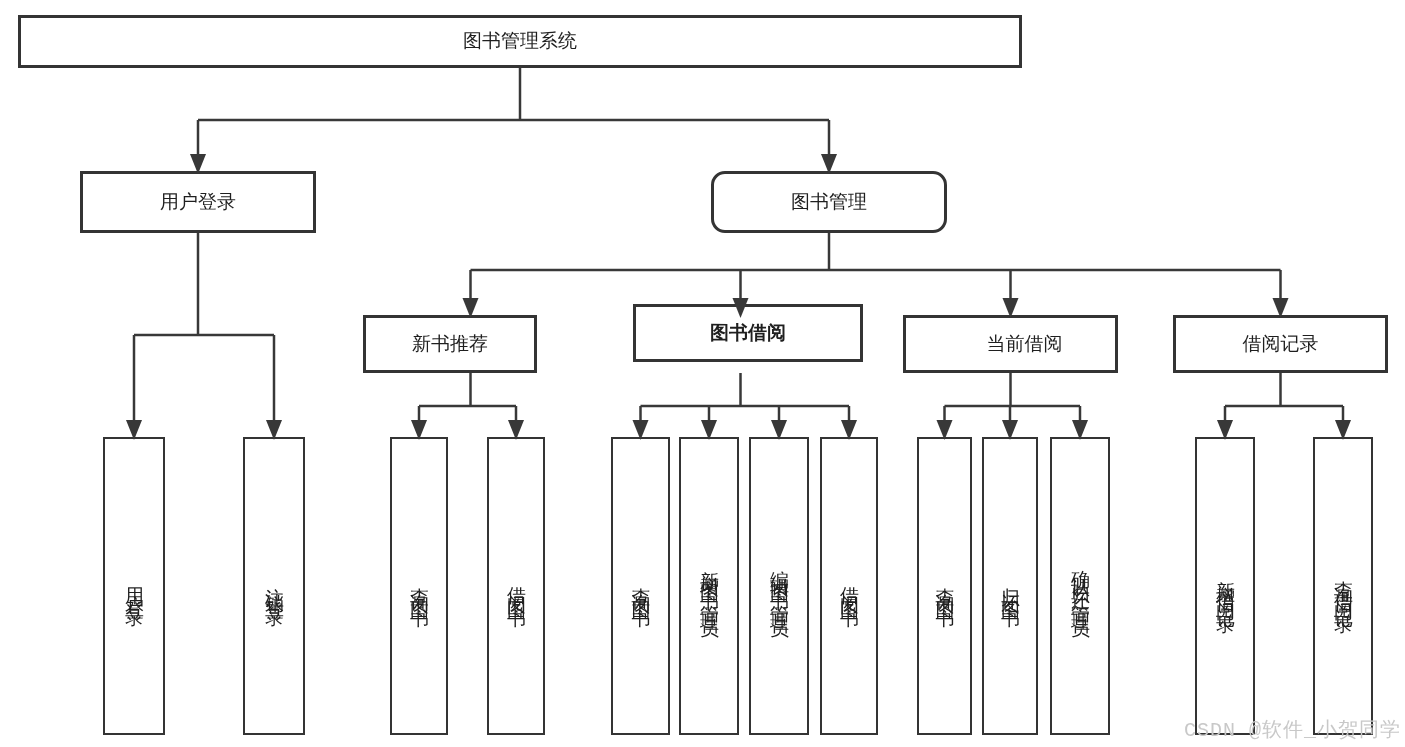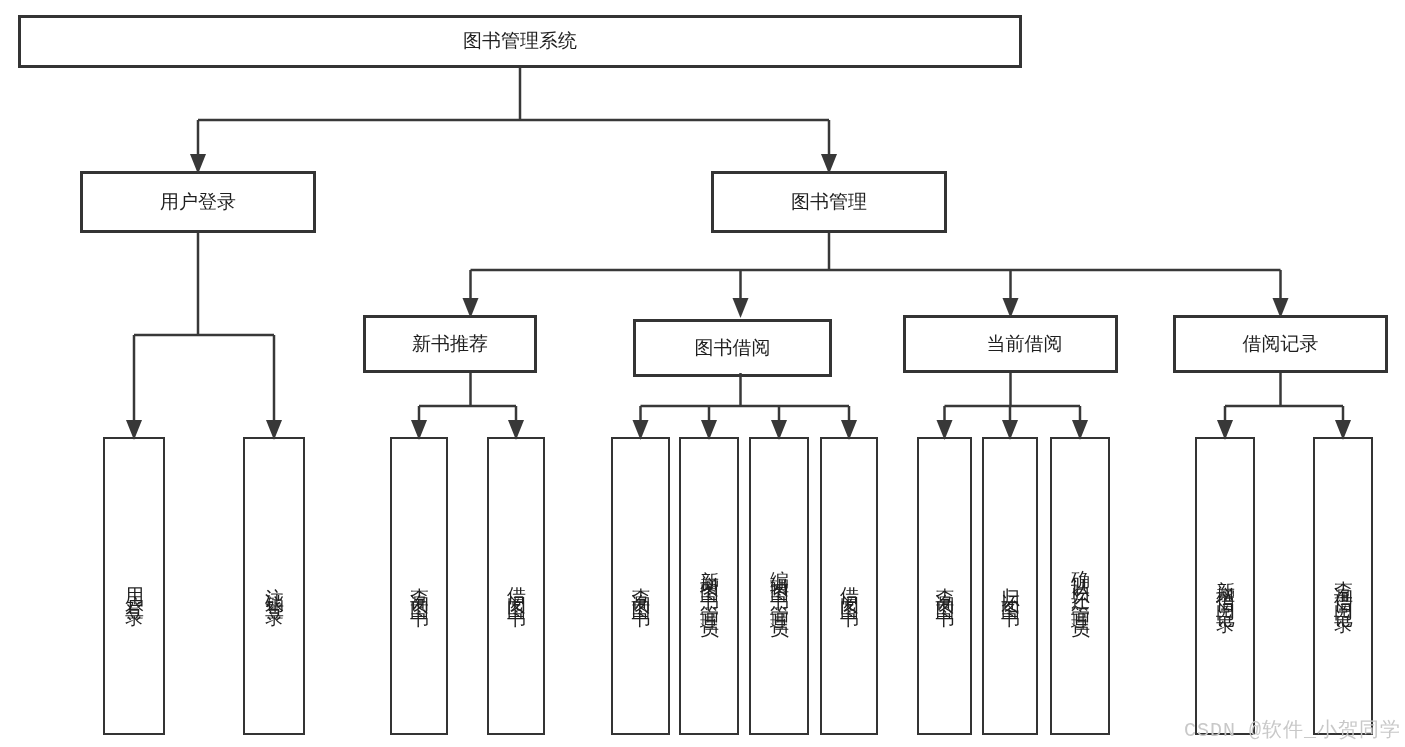--- a/index.html
+++ b/index.html
@@ -37,25 +37,25 @@
     font-family:Liberation Mono, monospace;
   }
 </style>
 </head>
 <body>
 
 <div id="stage">
   <div id="nodes">
       <div class="node h" style="left: 18px; top: 15px; width: 1004px; height: 53px;">图书管理系统</div>
       <div class="node h" style="left: 80px; top: 171px; width: 236px; height: 62px;">用户登录</div>
-      <div class="node h" style="left: 711px; top: 171px; width: 236px; height: 62px;">图书管理</div>
+      <div class="node h" style="left: 711px; top: 171px; width: 236px; height: 62px; border-radius: 14px;">图书管理</div>
       <div class="node v" style="left: 103px; top: 437px; width: 62px; height: 298px;">用户登录</div>
       <div class="node v" style="left: 243px; top: 437px; width: 62px; height: 298px;">注销登录</div>
       <div class="node h" style="left: 363px; top: 315px; width: 174px; height: 58px;">新书推荐</div>
-      <div class="node h" style="left: 633px; top: 319px; width: 199px; height: 58px;">图书借阅</div>
+      <div class="node h" style="left: 633px; top: 304px; width: 230px; height: 58px; font-weight: bold;">图书借阅</div>
       <div class="node h" style="left: 903px; top: 315px; width: 215px; height: 58px; padding-left: 28px;">当前借阅</div>
       <div class="node h" style="left: 1173px; top: 315px; width: 215px; height: 58px;">借阅记录</div>
       <div class="node v" style="left: 390px; top: 437px; width: 58px; height: 298px;">查询图书</div>
       <div class="node v" style="left: 487px; top: 437px; width: 58px; height: 298px;">借阅图书</div>
       <div class="node v" style="left: 611px; top: 437px; width: 59px; height: 298px;">查询图书</div>
       <div class="node v" style="left: 679px; top: 437px; width: 60px; height: 298px;">新增图书（管理员）</div>
       <div class="node v" style="left: 749px; top: 437px; width: 60px; height: 298px;">编辑图书（管理员）</div>
       <div class="node v" style="left: 820px; top: 437px; width: 58px; height: 298px;">借阅图书</div>
       <div class="node v" style="left: 917px; top: 437px; width: 55px; height: 298px;">查询图书</div>
       <div class="node v" style="left: 982px; top: 437px; width: 56px; height: 298px;">归还图书</div>

